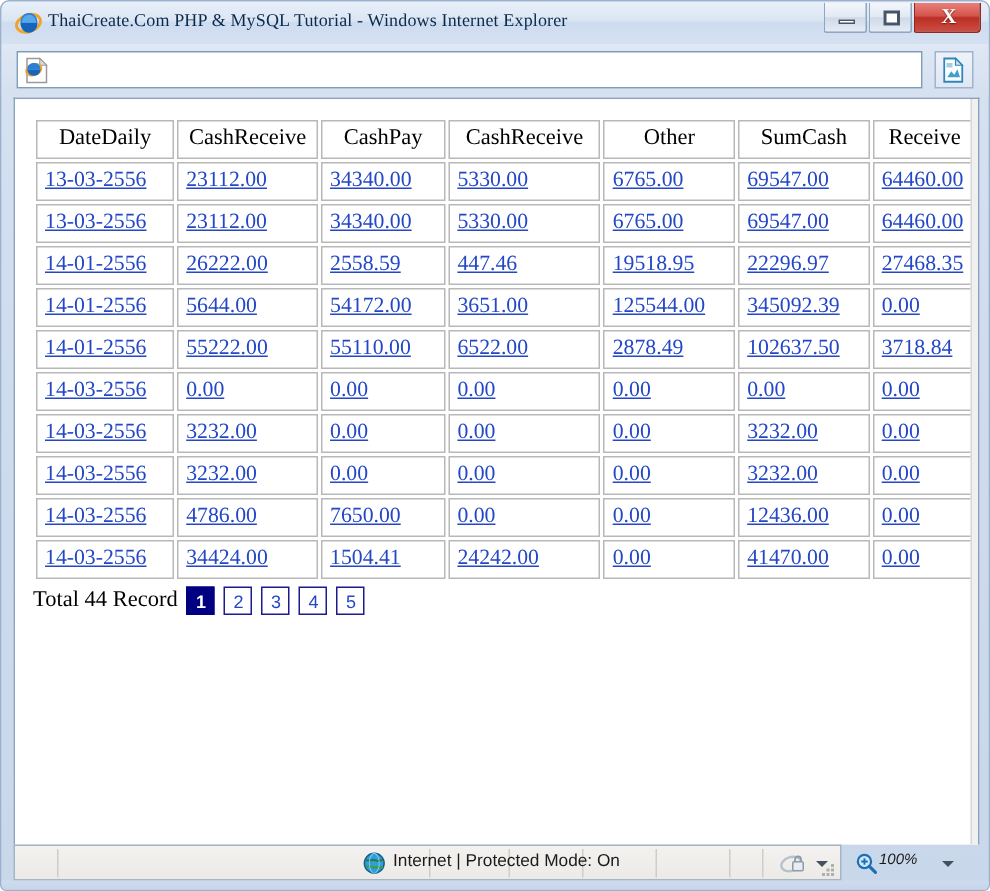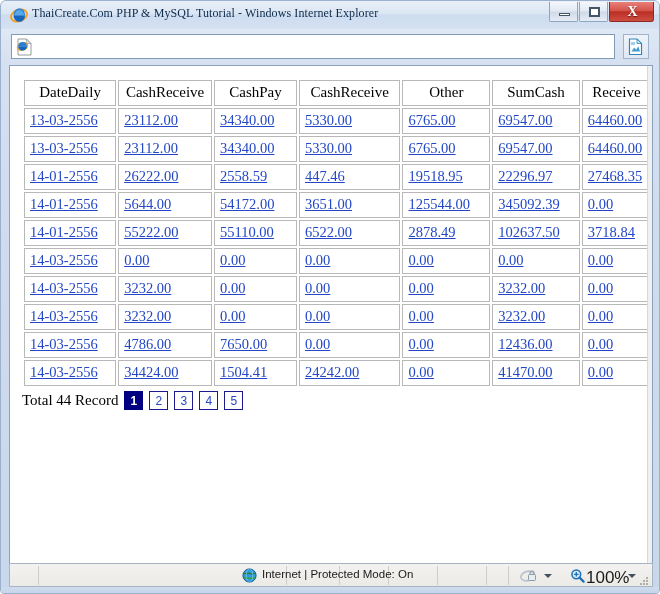--- a/index.html
+++ b/index.html
@@ -233,21 +233,21 @@
     background: #000080;
     color: #ffffff;
     border-color: #000080;
     font-weight: bold;
   }
 
   
   #statusbar {
     position: absolute;
     left: 8px; top: 562px;
-    width: 644px; height: 24px;
+    width: 552px; height: 24px;
     background: linear-gradient(to bottom, #f3f2f0 0%, #eceae6 100%);
     border: 1px solid #a7b4c6;
     box-sizing: border-box;
   }
   .sb-divider {
     position: absolute;
     top: 2px; width: 1px; height: 19px;
     background: #cfcdc8;
   }
   #sb-zone-icon {
@@ -276,23 +276,24 @@
   }
   #sb-caret-1 { left: 534px; top: 10px; }
   #sb-zoom-icon {
     position: absolute;
     left: 560px; top: 4px;
     width: 15px; height: 15px;
   }
   #sb-zoom-text {
     position: absolute;
     left: 576px; top: 4px;
-    font-size: 17px;
+    font-size: 10px;
     color: #1b1b1b;
     white-space: nowrap;
+    font-style: italic;
   }
   #sb-caret-2 { left: 618px; top: 10px; }
   #sb-grip {
     position: absolute;
     right: 3px; bottom: 2px;
     width: 12px; height: 12px;
   }
   #window-bottom-edge {
     position: absolute;
     left: 0; top: 586px;

